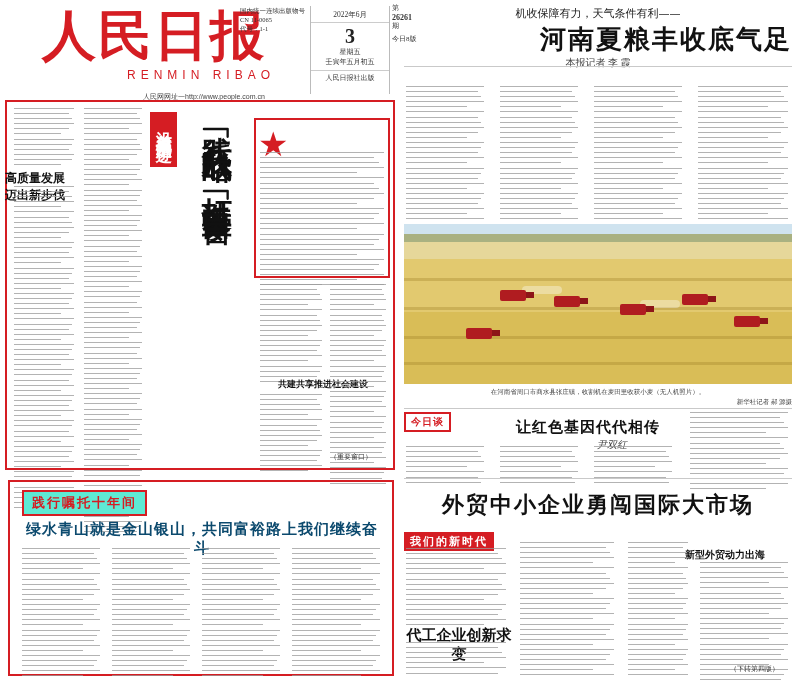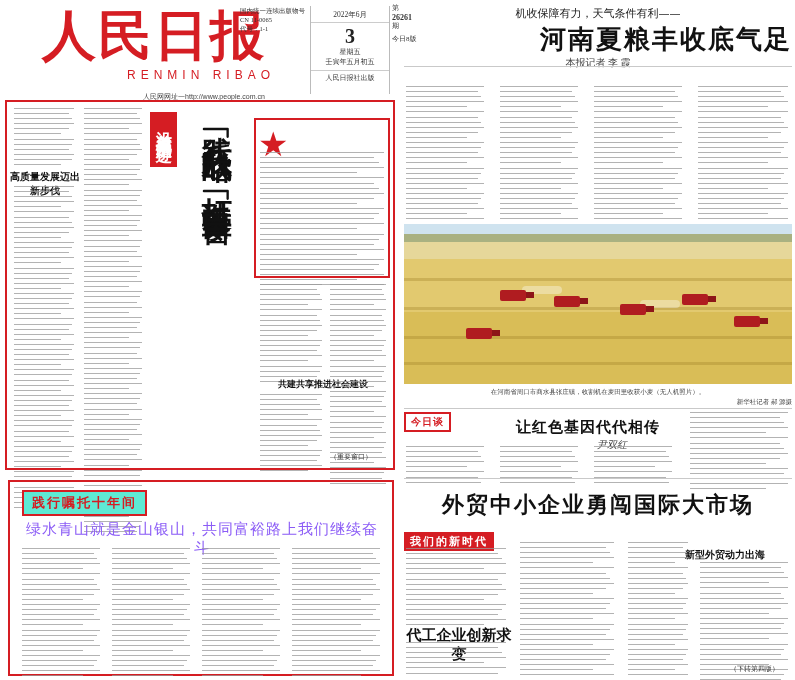--- a/index.html
+++ b/index.html
@@ -69,21 +69,21 @@
 
   
   .bl-frame{left:8px;top:480px;width:386px;height:196px;}
   .tag-red{
     position:absolute;background:#5eead4;border:2px solid #d51d23;color:#d51d23;
     font-family:"DejaVu Serif",serif;font-weight:bold;font-size:13px;
     padding:2px 8px;letter-spacing:2px;
   }
   .bl-title{
     position:absolute;left:20px;top:520px;width:364px;text-align:center;
-    font-family:"DejaVu Serif",serif;font-weight:normal;font-size:15px;color:#8b5cf6;
+    font-family:"DejaVu Serif",serif;font-weight:bold;font-size:15px;color:#0c4a6e;
     letter-spacing:1px;
   }
 
   
   .kicker{
     position:absolute;font-family:"DejaVu Serif",serif;font-size:11px;color:#222;
   }
   .headline{
     position:absolute;font-family:"DejaVu Serif",serif;font-weight:bold;color:#111;
     letter-spacing:2px;
@@ -162,21 +162,21 @@
       <div class="tline s2"></div>
     <div class="tline s1"></div>
       <div class="tline s3"></div>
       <div class="tline s2"></div>
       <div class="tline s4"></div>
     <div class="tline s1"></div>
       <div class="tline s2"></div>
       <div class="tline s4"></div>
       <div class="tline s3"></div>
   </div>
-  <div class="small-center" style="left:10px;top:170px;width:70px;font-size:10px;">高质量发展迈出新步伐</div>
+  <div class="small-center" style="left:0;top:170px;width:70px;font-size:12px;">高质量发展迈出新步伐</div>
   <div class="tcol" style="left:14px;top:186px;width:60px;">
     <div class="tline s2"></div>
       <div class="tline s1"></div>
       <div class="tline s4"></div>
       <div class="tline s2"></div>
     <div class="tline s3"></div>
       <div class="tline s2"></div>
       <div class="tline s1"></div>
       <div class="tline s4"></div>
     <div class="tline s2"></div>

